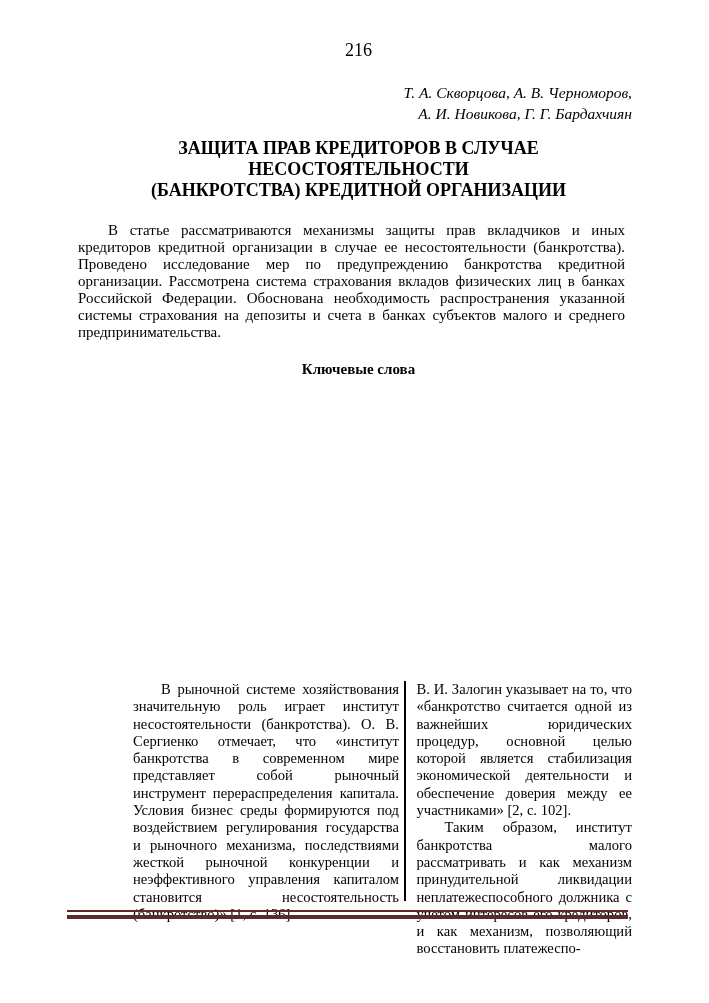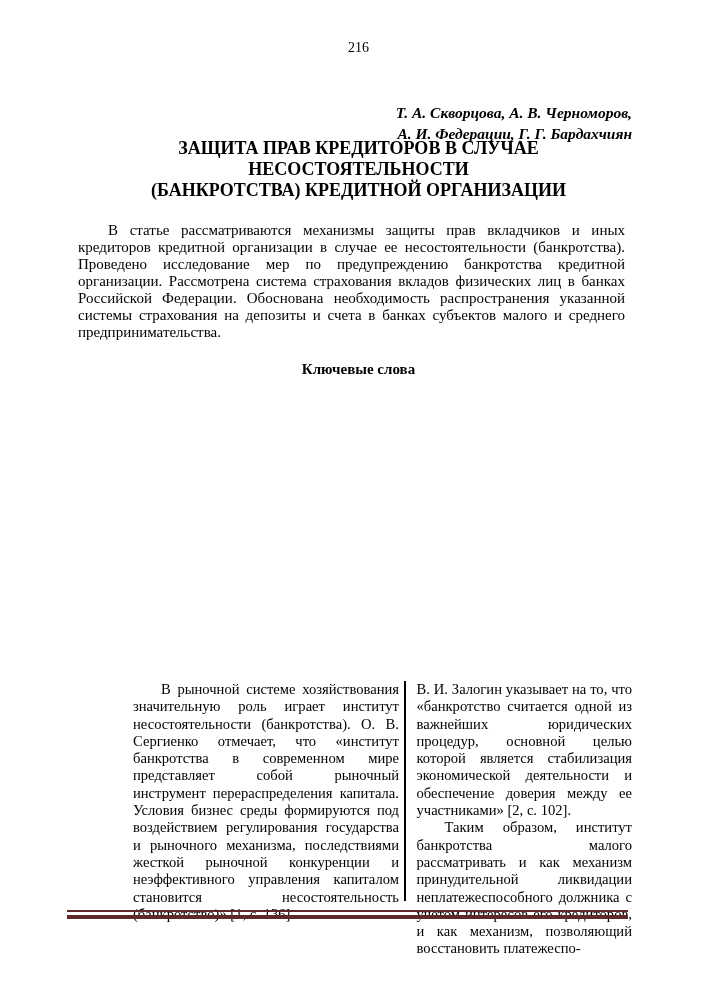--- a/index.html
+++ b/index.html
@@ -12,33 +12,32 @@
     font-family: "Liberation Serif", "DejaVu Serif", serif;
     color: #000;
     overflow: hidden;
   }
   .page-number {
     position: absolute;
     left: 85px;
     top: 40px;
     width: 547px;
     text-align: center;
-    font-size: 14px;
+    font-size: 18px;
   }
   .authors {
     position: absolute;
     left: 85px;
     top: 82px;
     width: 547px;
     text-align: right;
-    font-weight: bold;
+    font-weight: normal;
     font-style: italic;
     font-size: 15.5px;
     line-height: 21px;
-    margin-top: 20px;
   }
   .article-title {
     position: absolute;
     left: 85px;
     top: 138px;
     width: 547px;
     text-align: center;
     font-weight: bold;
     font-size: 18px;
     line-height: 21px;
@@ -111,21 +110,21 @@
 </style>
 </head>
 <body>
 
 <div class="page">
 
   <div class="page-number">216</div>
 
   <div class="authors">
     <div>Т. А. Скворцова, А. В. Черноморов,</div>
-    <div>А. И. Федерации, Г. Г. Бардахчиян</div>
+    <div>А. И. Новикова, Г. Г. Бардахчиян</div>
   </div>
 
   <div class="article-title">
     <div>ЗАЩИТА ПРАВ КРЕДИТОРОВ В СЛУЧАЕ НЕСОСТОЯТЕЛЬНОСТИ</div>
     <div>(БАНКРОТСТВА) КРЕДИТНОЙ ОРГАНИЗАЦИИ</div>
   </div>
 
 
   <p class="front-par abstract-par">В статье рассматриваются механизмы защиты прав вкладчиков и иных кредиторов кредитной организации в случае ее несостоятельности (банкротства). Проведено исследование мер по предупреждению банкротства кредитной организации. Рассмотрена система страхования вкладов физических лиц в банках Российской Федерации. Обоснована необходимость распространения указанной системы страхования на депозиты и счета в банках субъектов малого и среднего предпринимательства.</p>
 

